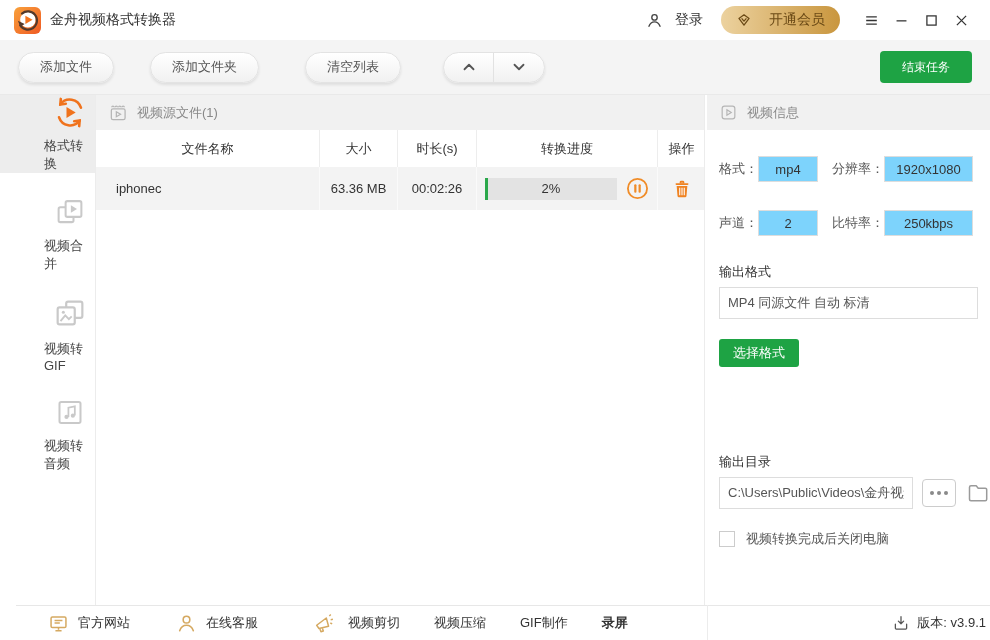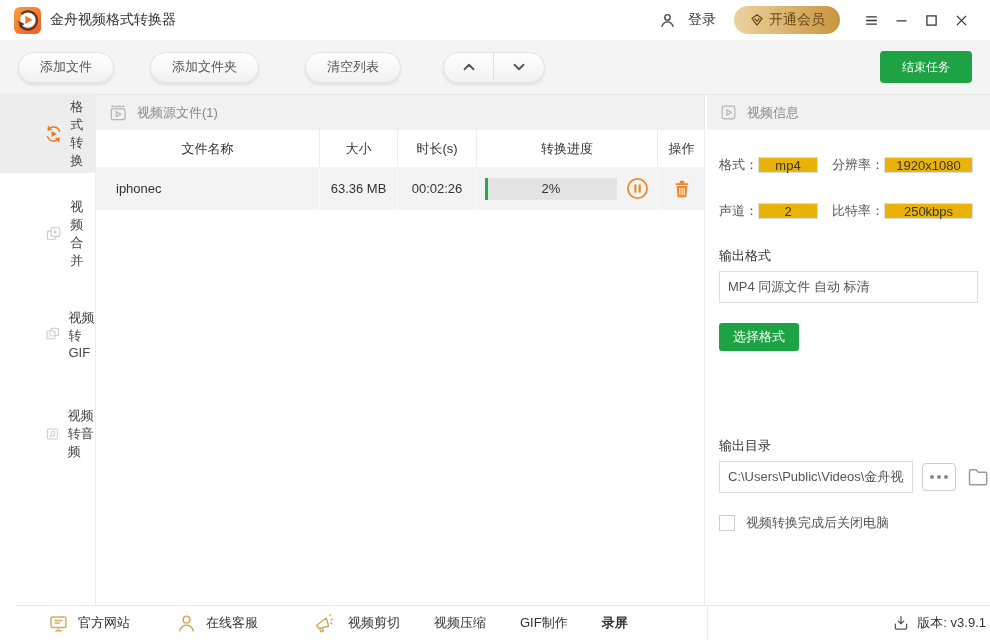--- a/index.html
+++ b/index.html
@@ -12,21 +12,21 @@
   svg { display:block; }
 
   
   .titlebar { position:absolute; top:0; left:0; width:990px; height:40px;
     background:#fff; display:flex; align-items:center; padding:0 14px; }
   .logo { width:27px; height:27px; margin-right:9px; }
   .app-title { font-size:14px; color:#333; }
   .titlebar-right { margin-left:auto; display:flex; align-items:center; }
   .login { display:flex; align-items:center; gap:12px; font-size:14px; color:#333; cursor:default; }
   .login svg { width:17px; height:17px; color:#444; }
-  .vip-btn { display:flex; align-items:center; gap:4px; height:28px; padding:0 15px;
+  .vip-btn { display:flex; align-items:center; gap:17px; height:28px; padding:0 15px;
     margin-left:18px; border-radius:14px;
     background:linear-gradient(90deg,#ecd29f,#c9963e); color:#6b4a16; font-size:14px; }
   .vip-btn svg { width:16px; height:16px; }
   .win-controls { display:flex; align-items:center; margin-left:16px; }
   .win-btn { width:30px; height:28px; display:flex; align-items:center; justify-content:center; color:#333; }
   .win-btn svg { width:17px; height:17px; }
 
   
   .toolbar { position:absolute; top:40px; left:0; width:990px; height:55px;
     background:#f4f4f4; border-bottom:1px solid #e9e9e9;
@@ -42,21 +42,21 @@
     box-shadow:0 2px 3px rgba(0,0,0,.09); overflow:hidden; }
   .move-btn { width:50px; display:flex; align-items:center; justify-content:center; color:#555; }
   .move-btn.up { border-right:1px solid #e2e2e2; }
   .move-btn svg { width:18px; height:18px; }
   .end-task { margin-left:auto; width:92px; height:32px; background:#1ea344; color:#fff;
     border:none; border-radius:4px; font-size:12px; display:flex; align-items:center; justify-content:center; }
 
   
   .sidebar { position:absolute; top:95px; left:0; width:96px; height:510px;
     background:#fff; border-right:1px solid #ececec; }
-  .side-item { height:78px; display:flex; flex-direction:row; align-items:center;
+  .side-item { height:78px; display:flex; flex-direction:column; align-items:center;
     justify-content:center; gap:7px; color:#444;padding-left:44px; }
   .side-item.active { background:#ededed; }
   .side-item .s-icon { width:40px; height:40px; }
   .side-item + .side-item { margin-top:22px; }
 
   
   .main { position:absolute; top:95px; left:96px; width:609px; height:510px;
     background:#fff; border-right:1px solid #ececec; }
   .section-head { height:35px; background:#f1f1f1; display:flex; align-items:center;
     padding:0 12px; gap:9px; color:#888; }
@@ -76,22 +76,22 @@
   .trash-btn svg { width:20px; height:21px; }
 
   
   .right-panel { position:absolute; top:95px; left:707px; width:283px; height:510px; background:#fff; }
   .rp-head { height:35px; background:#f1f1f1; display:flex; align-items:center;
     padding:0 12px; gap:9px; color:#888; }
   .rp-head svg { width:19px; height:19px; }
   .info-body { padding:26px 12px 10px 12px; display:flex; flex-direction:column; gap:28px; }
   .info-row { display:flex; align-items:center; }
   .info-label { color:#555; white-space:nowrap; }
-  .val-box { height:16px; border:1px solid #ddd; display:flex; align-items:center;
-    justify-content:center; color:#333; background:#eab308; }
+  .val-box { height:26px; border:1px solid #ddd; display:flex; align-items:center;
+    justify-content:center; color:#333; background:#7dd3fc; }
   .val-box.small { width:60px; }
   .val-box.large { width:89px; }
   .lbl2 { margin-left:14px; }
   .settings-body { padding:0 12px; }
   .field-label { margin-top:17px; color:#333; }
   .text-input { margin-top:6px; height:32px; width:100%; border:1px solid #ddd;
     padding:0 8px; font-size:13px; color:#555; background:#fff; outline:none;
     font-family:"Liberation Sans","DejaVu Sans",sans-serif; white-space:nowrap; overflow:hidden; }
   .choose-format { margin-top:20px; width:80px; height:28px; background:#1ea344; color:#fff;
     border:none; border-radius:3px; font-size:13px; display:flex; align-items:center; justify-content:center; }

